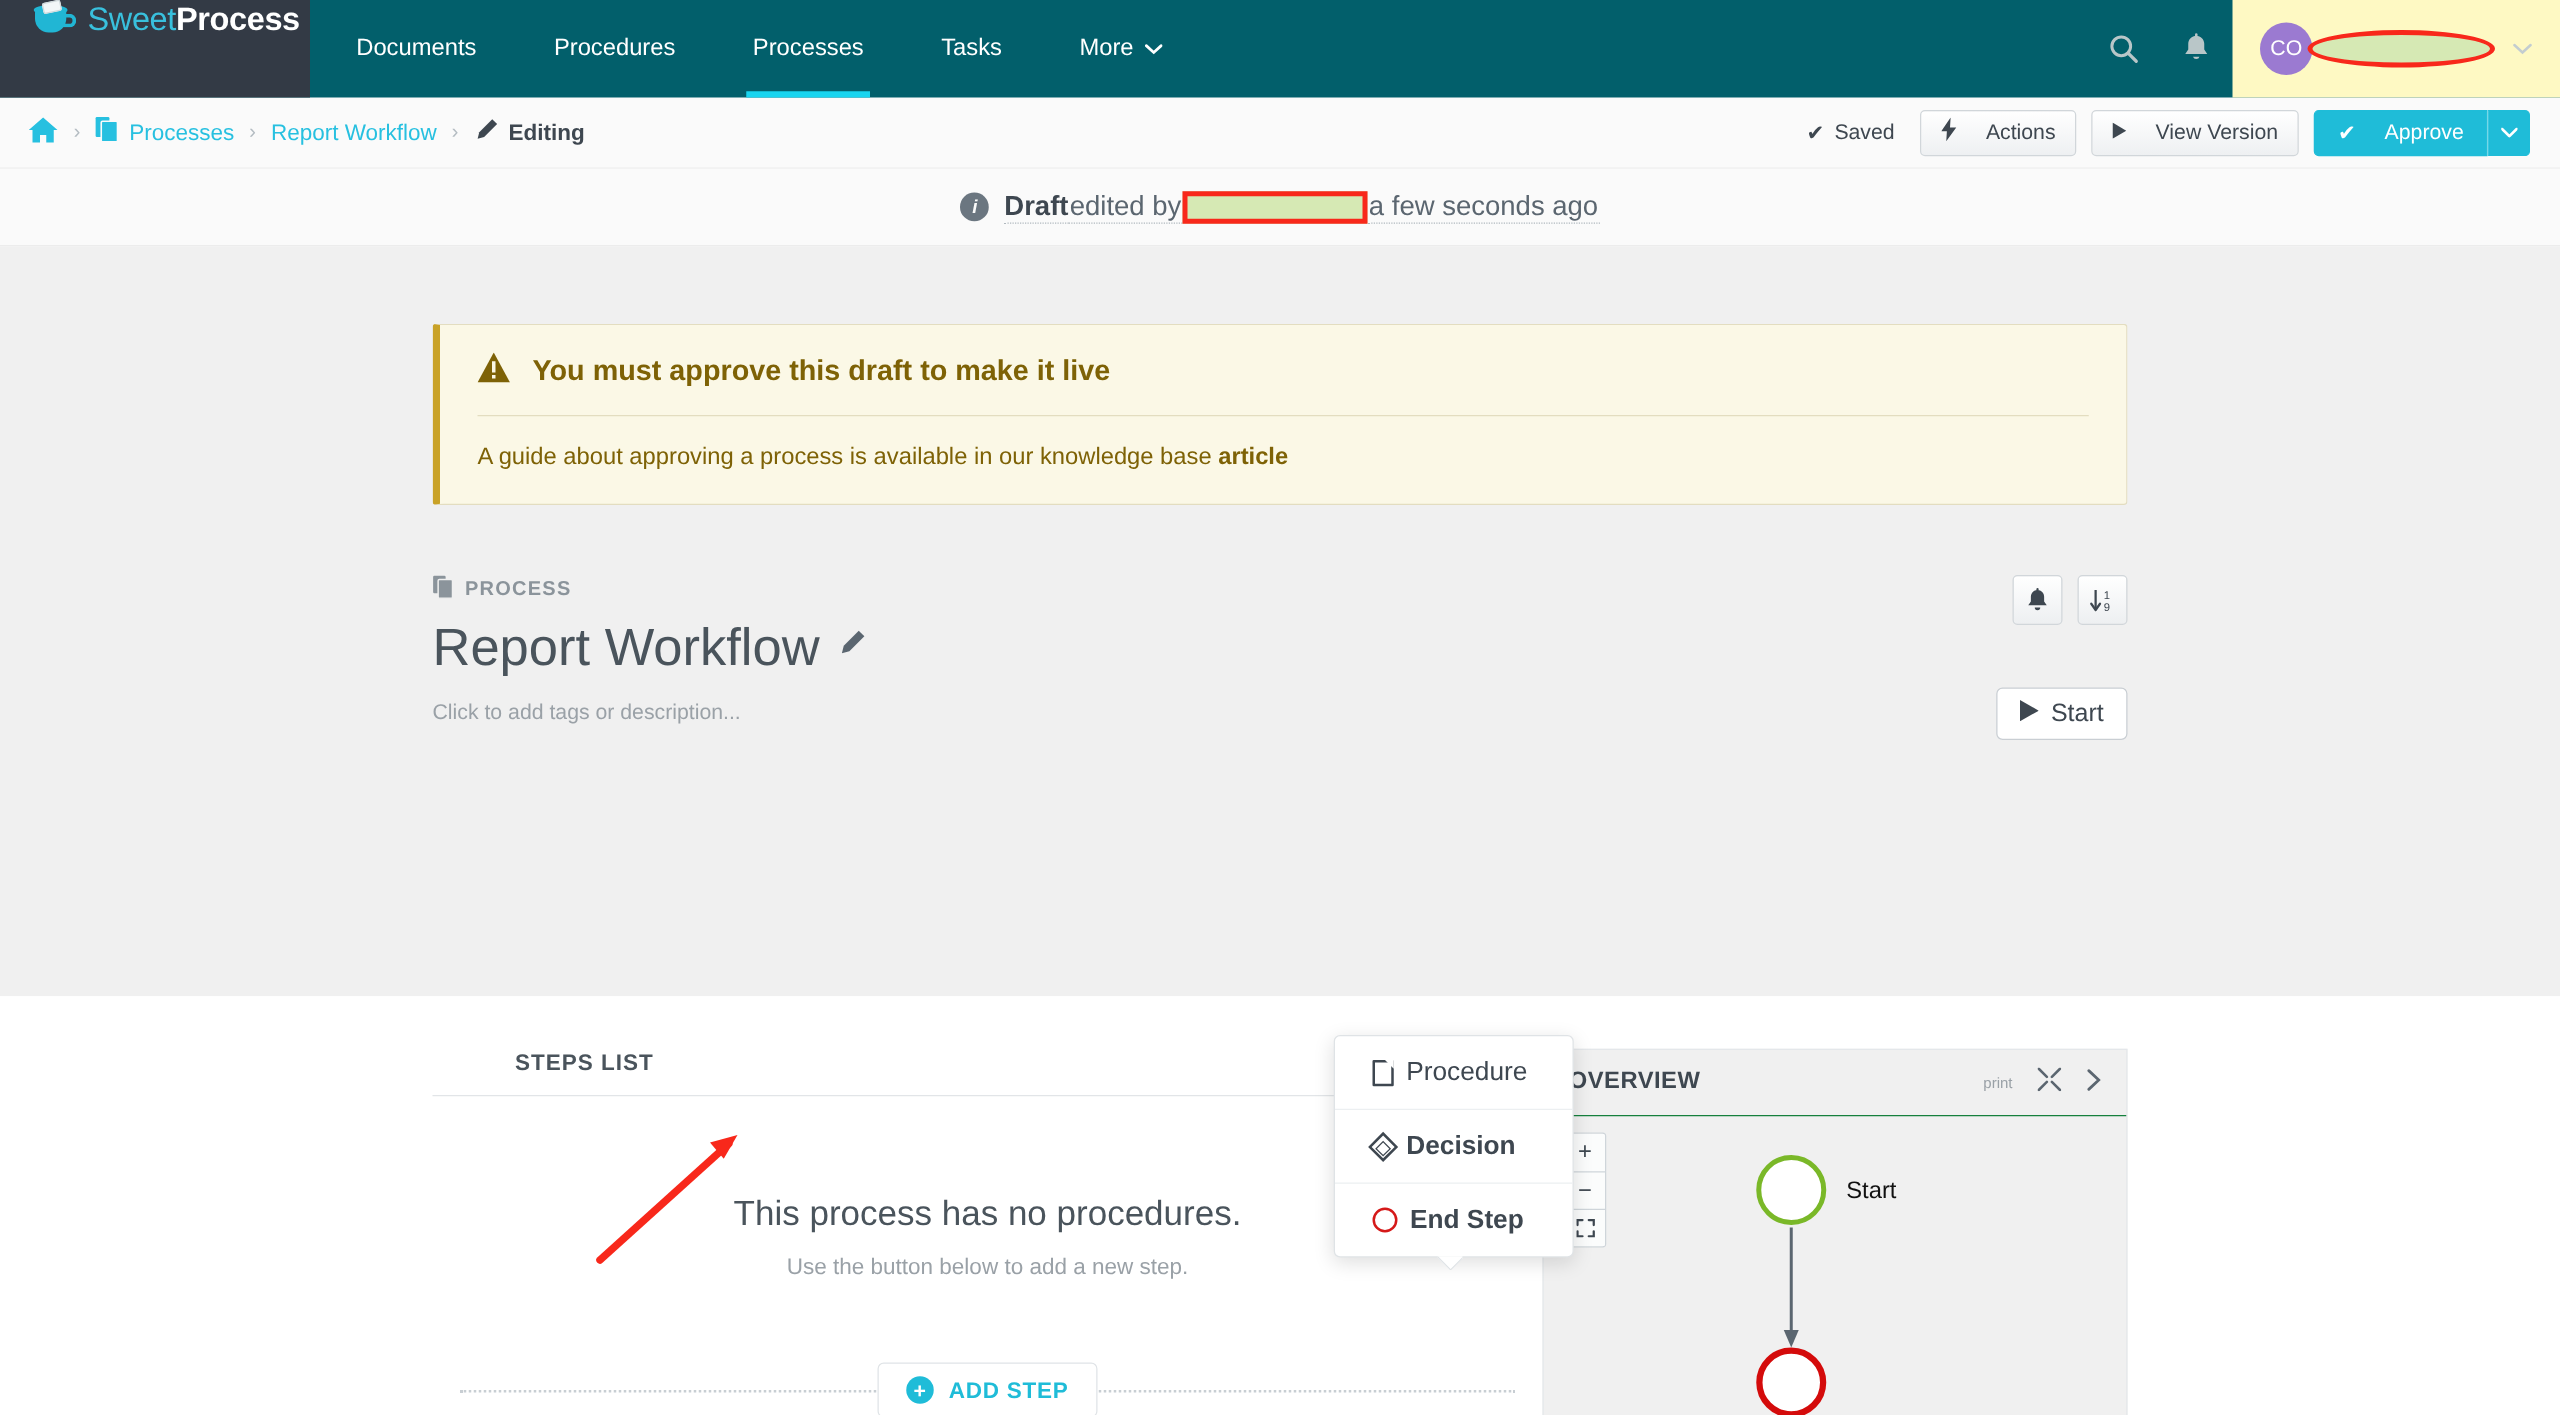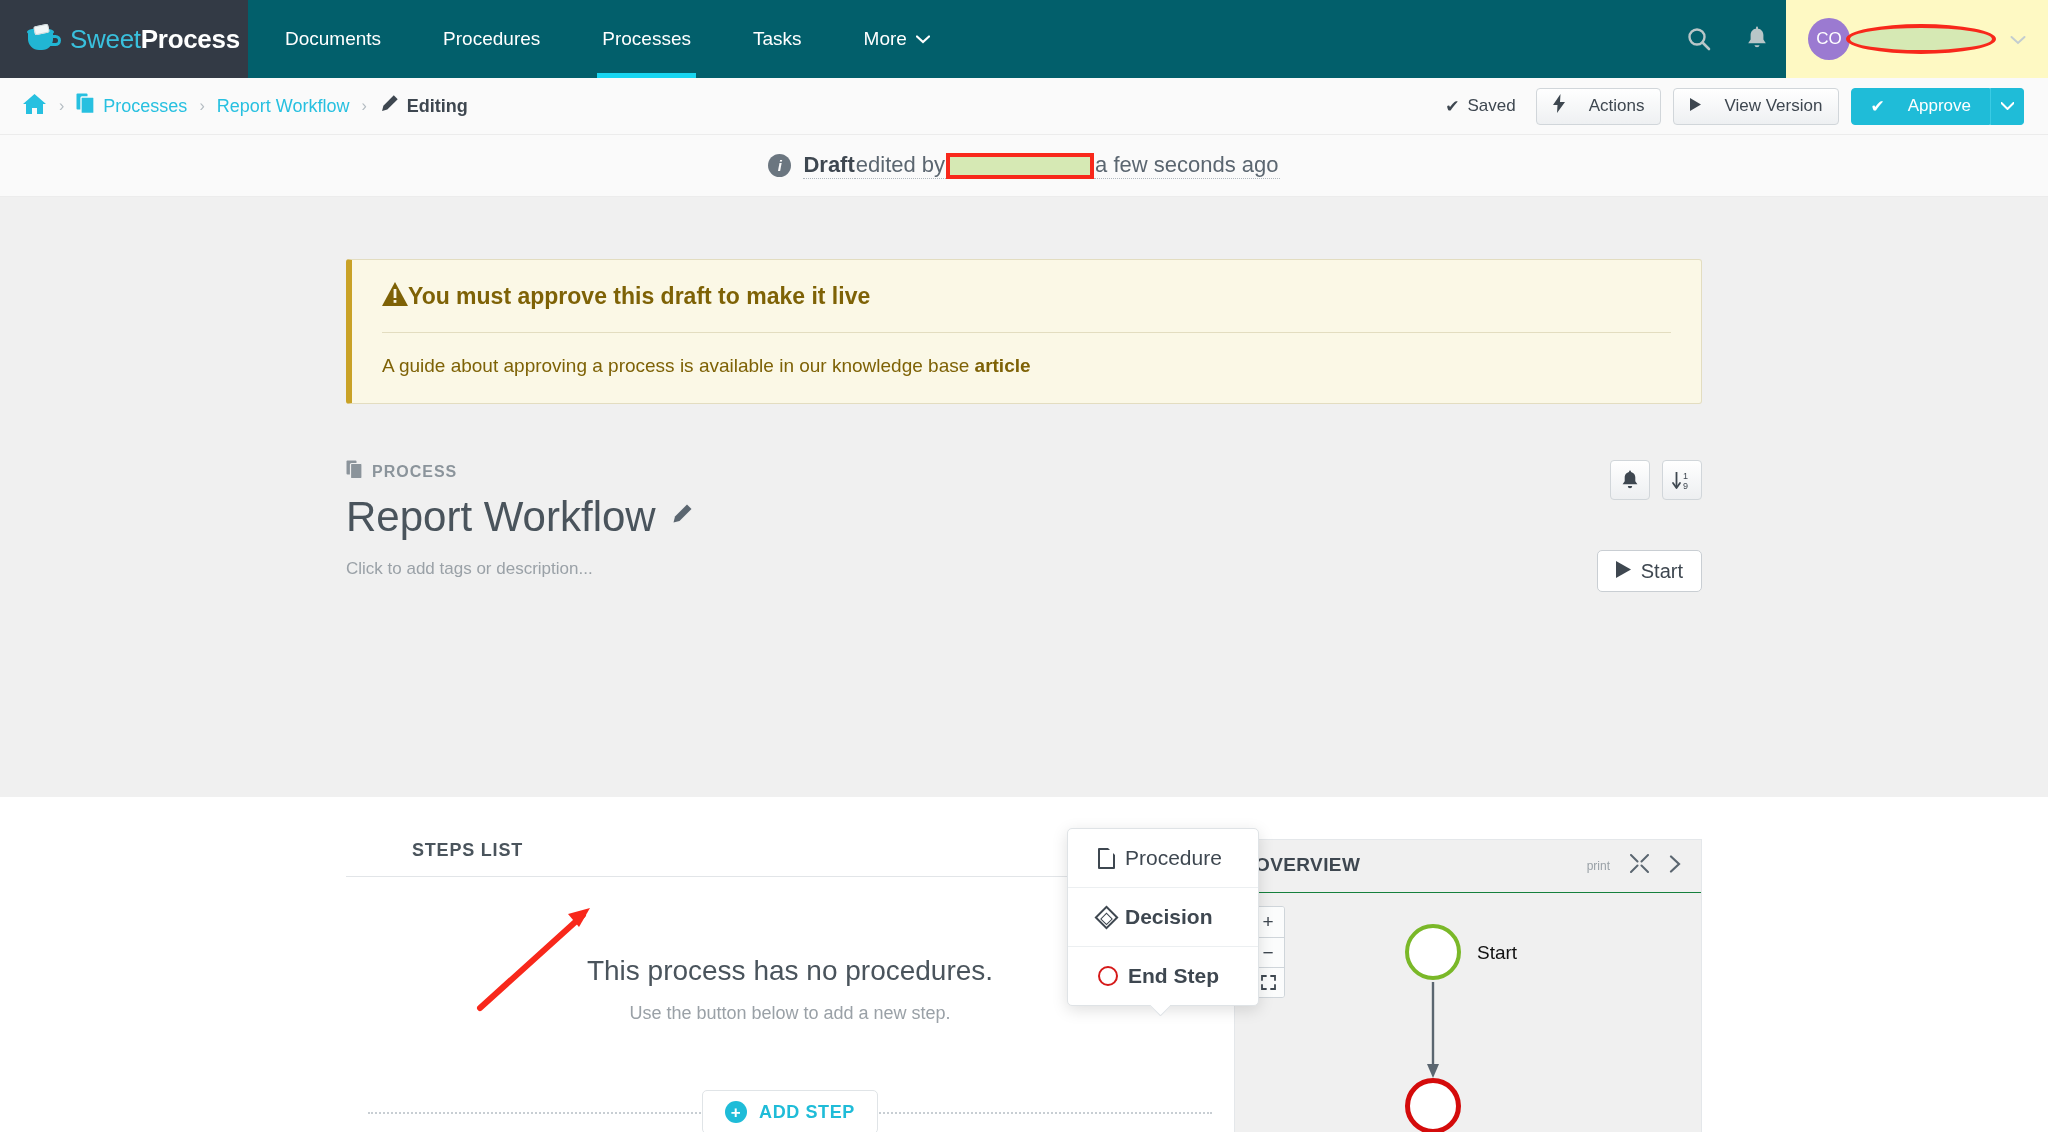--- a/index.html
+++ b/index.html
@@ -12,21 +12,21 @@
 
   
   .topnav {
     height: 78px; width: 100%;
     background: #025f6b;
     display: flex; align-items: stretch;
     position: relative;
   }
   .logo-block {
     width: 248px; background: #333a45;
-    display: flex; align-items: center; padding-left: 28px;
+    display: flex; align-items: flex-start; padding-left: 28px;
     flex-shrink: 0;
   }
   .logo-cup { width: 34px; height: 30px; position: relative; margin-right: 8px; flex-shrink: 0; }
   .cup-body {
     position: absolute; left: 0; top: 7px;
     width: 25px; height: 19px;
     background: #21b6d4;
     border-radius: 3px 3px 11px 11px;
   }
   .cup-handle {
@@ -151,21 +151,21 @@
     background: #f0f0f0; padding: 62px 0 0 0; height: 600px;
   }
   .container { width: 1356px; margin: 0 auto; position: relative; }
 
   .alert {
     background: #fbf8e6; border: 1px solid #e3ddc0;
     border-left: 6px solid #c9a227;
     border-radius: 3px; padding: 22px 30px 26px 30px;
   }
   .alert-title {
-    display: flex; align-items: center; 
+    display: flex; align-items: center; gap: 18px;
     color: #7e6206; font-size: 23px; font-weight: bold;
     padding-bottom: 22px; border-bottom: 1px solid #e3ddc0;
   }
   .warn-icon { font-size: 26px; color: #7e6206; line-height: 1; }
   .alert-body { color: #7e6206; font-size: 19px; padding-top: 22px; }
   .alert-link { font-weight: bold; cursor: pointer; }
 
   .proc-head { margin-top: 56px; display: flex; align-items: flex-start; }
   .proc-label {
     color: #8b949b; font-size: 16px; font-weight: bold; letter-spacing: 1px;

